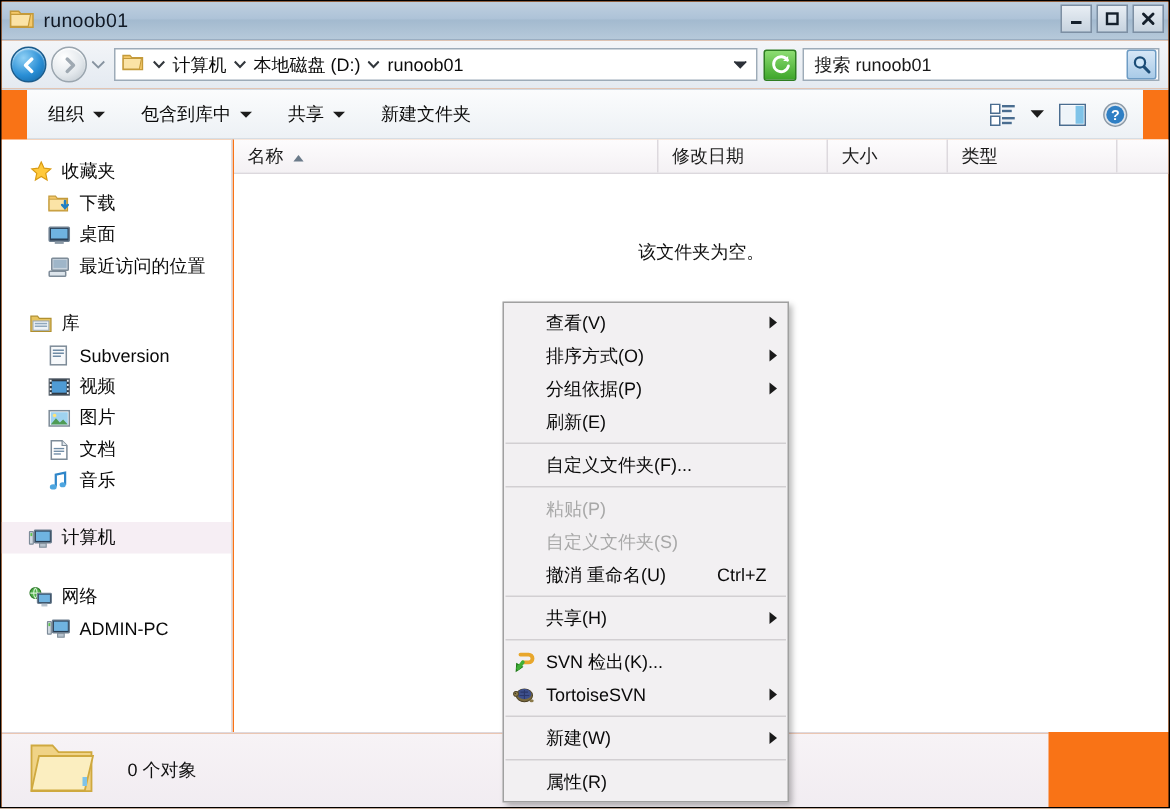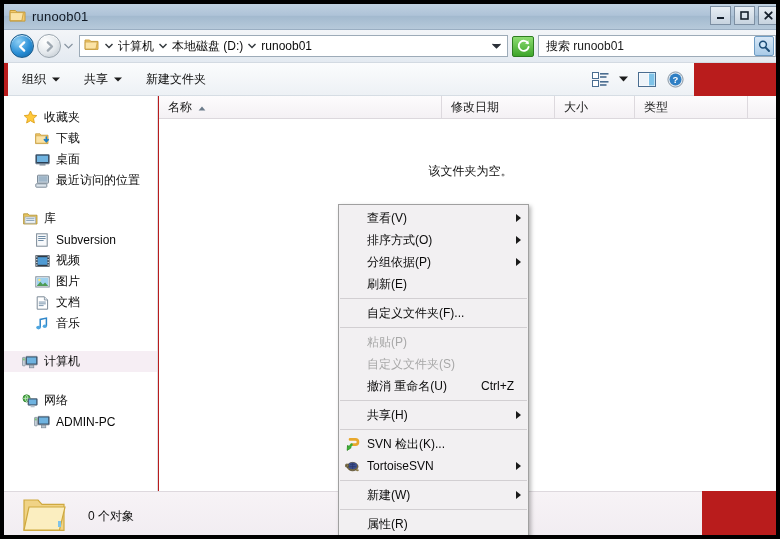--- a/index.html
+++ b/index.html
@@ -6,22 +6,22 @@
   html, body {
     width: 780px; height: 539px;
     font-family: "Liberation Sans", "DejaVu Sans", sans-serif;
     font-size: 12px;
     background: #ffffff;
     overflow: hidden;
   }
   #app {
     position: relative;
     width: 780px; height: 539px;
-    background: #b91c1c;
-    border: 4px solid #000000;
+    background: #f97316;
+    border: 1px solid #000000;
     overflow: hidden;
   }
 
   
   .titlebar {
     position: absolute; left: 0; top: 0;
     width: 778px; height: 26px;
     background: linear-gradient(to bottom, #bfd0e0 0%, #aec3d8 45%, #a3bacf 50%, #b6c9da 100%);
     display: flex; align-items: center;
     border-bottom: 1px solid #9aaec2;
@@ -107,22 +107,22 @@
   .search-icon-btn {
     flex: none; width: 20px; height: 20px; margin-right: 1px;
     display: flex; align-items: center; justify-content: center;
     background: linear-gradient(to bottom,#d7e7f6,#a9cbe8);
     border: 1px solid #6e9cc4; border-radius: 2px;
     cursor: pointer;
   }
 
   
   .cmdbar {
-    position: absolute; left: 4px; top: 59px;
-    width: 686px; height: 33px;
+    position: absolute; left: 17px; top: 59px;
+    width: 744px; height: 33px;
     background: linear-gradient(to bottom,#fbfcfd,#edf1f5);
     border-bottom: 1px solid #d6dde4;
     display: flex; 
   }
   .cmd {
     display: flex; align-items: center; gap: 6px;
     padding: 4px 9px; margin-left: 4px; cursor: pointer;
     font-size: 12px; color: #0c0c0c; white-space: nowrap;
     border: 1px solid transparent; border-radius: 2px;
   }
@@ -314,20 +314,26 @@
           <circle cx="6" cy="5.6" r="3.4" fill="#cfe6f8" stroke="#1c4d77" stroke-width="1.5"></circle>
           <path d="M8.7 8.6l3.3 3.4" stroke="#1c4d77" stroke-width="2" stroke-linecap="round"></path>
         </svg>
       </span>
     </div>
   </div>
 
   <div class="cmdbar">
     <div class="cmd">
       <span>组织</span>
+      <svg width="8" height="5" viewBox="0 0 8 5">
+          <path d="M0 0.5L4 4.5L8 0.5z" fill="#1c1c1c"></path>
+        </svg>
+    </div>
+    <div class="cmd">
+      <span>包含到库中</span>
       <svg width="8" height="5" viewBox="0 0 8 5">
           <path d="M0 0.5L4 4.5L8 0.5z" fill="#1c1c1c"></path>
         </svg>
     </div>
     <div class="cmd">
       <span>共享</span>
       <svg width="8" height="5" viewBox="0 0 8 5">
           <path d="M0 0.5L4 4.5L8 0.5z" fill="#1c1c1c"></path>
         </svg>
     </div>

